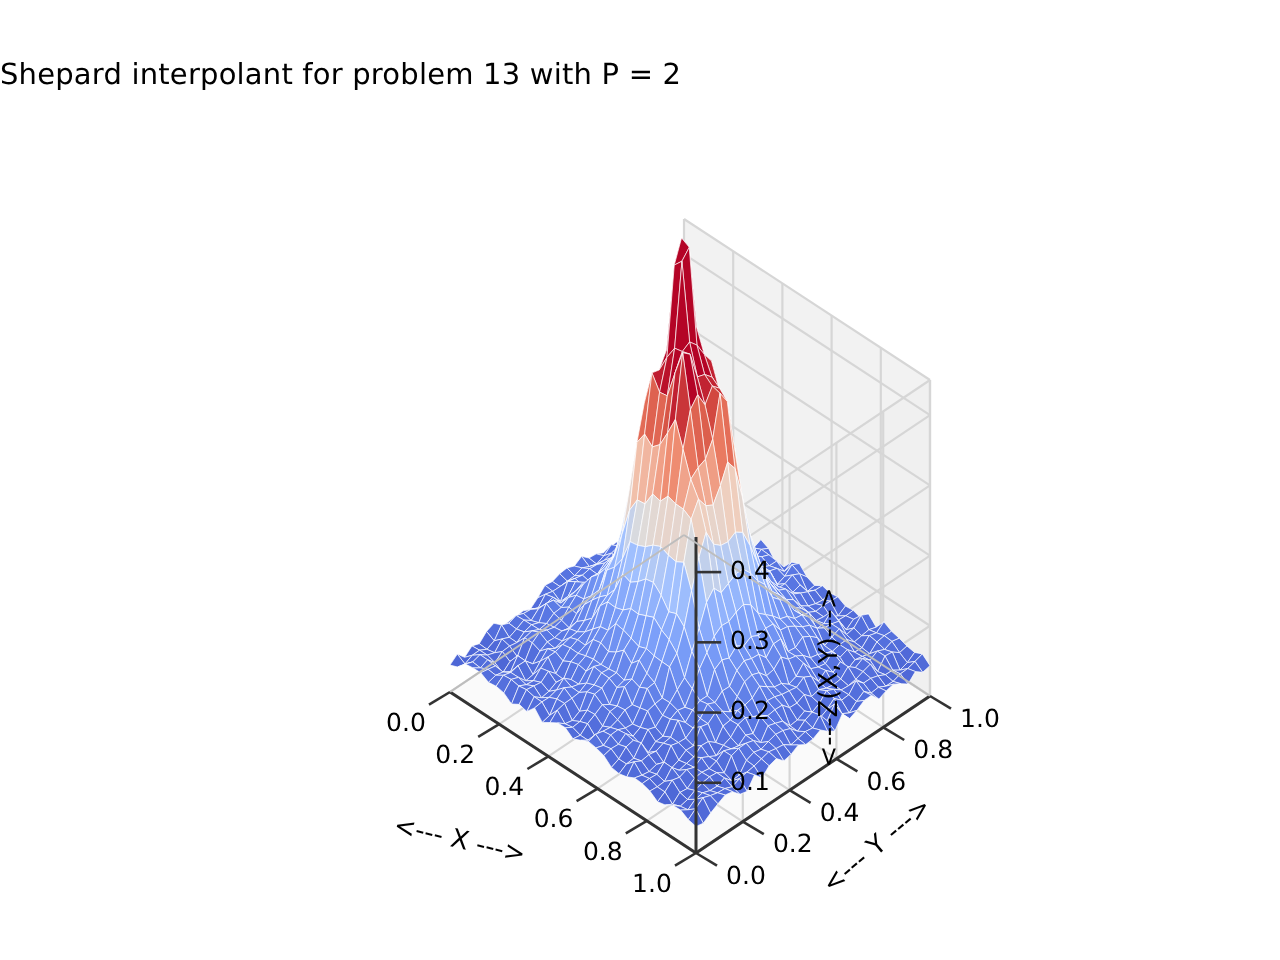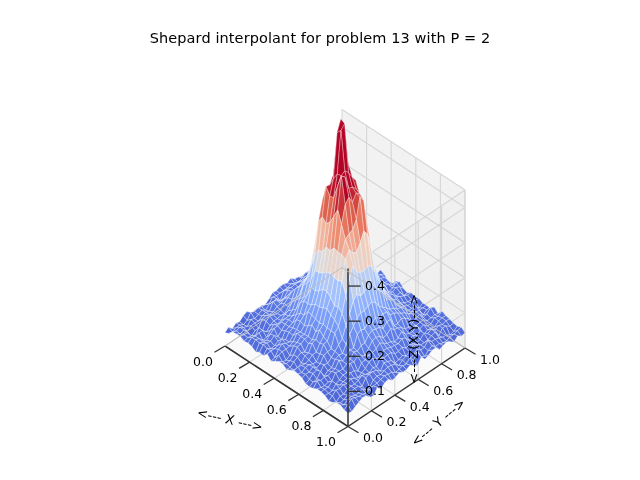--- a/index.html
+++ b/index.html
@@ -18,21 +18,21 @@
     position: relative;
     width: 640px;
     height: 480px;
     background: #ffffff;
   }
   #plot-title {
     position: absolute;
     left: 0;
     top: 30px;
     width: 640px;
-    text-align: center;
+    text-align: left;
     font-size: 14.5px;
     color: #000000;
     letter-spacing: 0.1px;
   }
   #axes3d {
     position: absolute;
     left: 0;
     top: 0;
     width: 640px;
     height: 480px;

